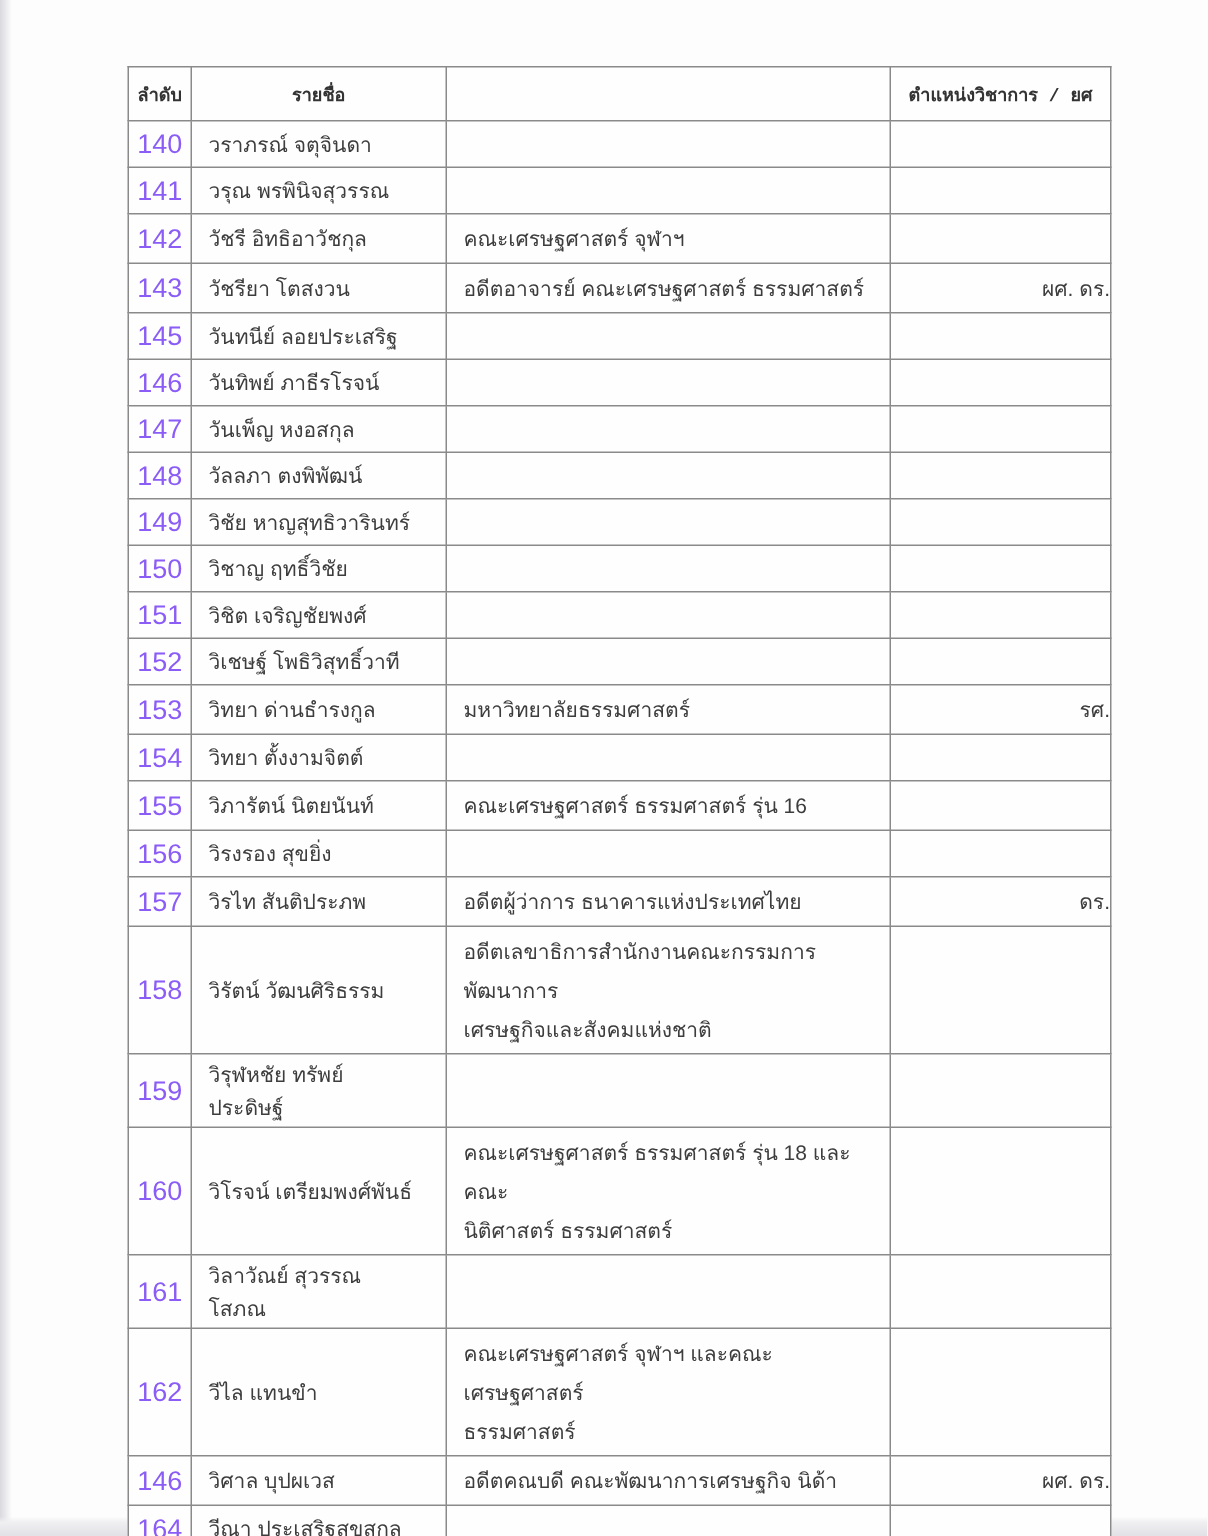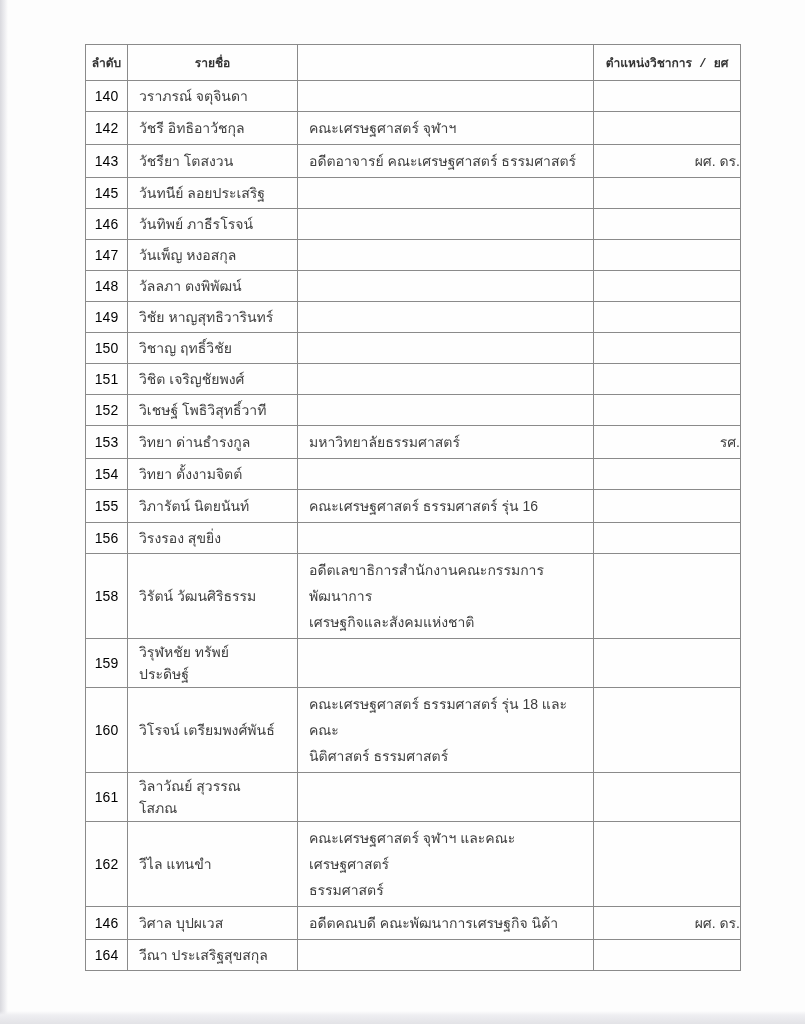--- a/index.html
+++ b/index.html
@@ -63,22 +63,22 @@
   th {
     font-weight: bold;
     text-align: center;
     font-size: 12px;
     color: #333333;
     font-family: Liberation Mono, monospace;
   }
 
   td.c-no {
     text-align: center;
-    font-size: 14px;
-    color: #000000;
+    font-size: 18px;
+    color: #8b5cf6;
   }
   td.c-name {
     text-align: left;
     padding: 2px 20px 2px 11px;
   }
   td.c-aff {
     text-align: left;
     padding: 3px 8px 3px 11px;
     white-space: pre-line;
     line-height: 26px;
@@ -112,20 +112,26 @@
     </thead>
     <tbody>
 
         <tr>
           <td class="c-no">140</td>
           <td class="c-name">วราภรณ์ จตุจินดา</td>
           <td class="c-aff"></td>
           <td class="c-pos"></td>
         </tr>
 
+        <tr>
+          <td class="c-no">141</td>
+          <td class="c-name">วรุณ พรพินิจสุวรรณ</td>
+          <td class="c-aff"></td>
+          <td class="c-pos"></td>
+        </tr>
 
         <tr>
           <td class="c-no">142</td>
           <td class="c-name">วัชรี อิทธิอาวัชกุล</td>
           <td class="c-aff">คณะเศรษฐศาสตร์ จุฬาฯ</td>
           <td class="c-pos"></td>
         </tr>
 
         <tr>
           <td class="c-no">143</td>
@@ -212,20 +218,26 @@
           <td class="c-pos"></td>
         </tr>
 
         <tr>
           <td class="c-no">156</td>
           <td class="c-name">วิรงรอง สุขยิ่ง</td>
           <td class="c-aff"></td>
           <td class="c-pos"></td>
         </tr>
 
+        <tr>
+          <td class="c-no">157</td>
+          <td class="c-name">วิรไท สันติประภพ</td>
+          <td class="c-aff">อดีตผู้ว่าการ ธนาคารแห่งประเทศไทย</td>
+          <td class="c-pos">ดร.</td>
+        </tr>
 
         <tr>
           <td class="c-no">158</td>
           <td class="c-name">วิรัตน์ วัฒนศิริธรรม</td>
           <td class="c-aff">อดีตเลขาธิการสำนักงานคณะกรรมการพัฒนาการ
 เศรษฐกิจและสังคมแห่งชาติ</td>
           <td class="c-pos"></td>
         </tr>
 
         <tr>

